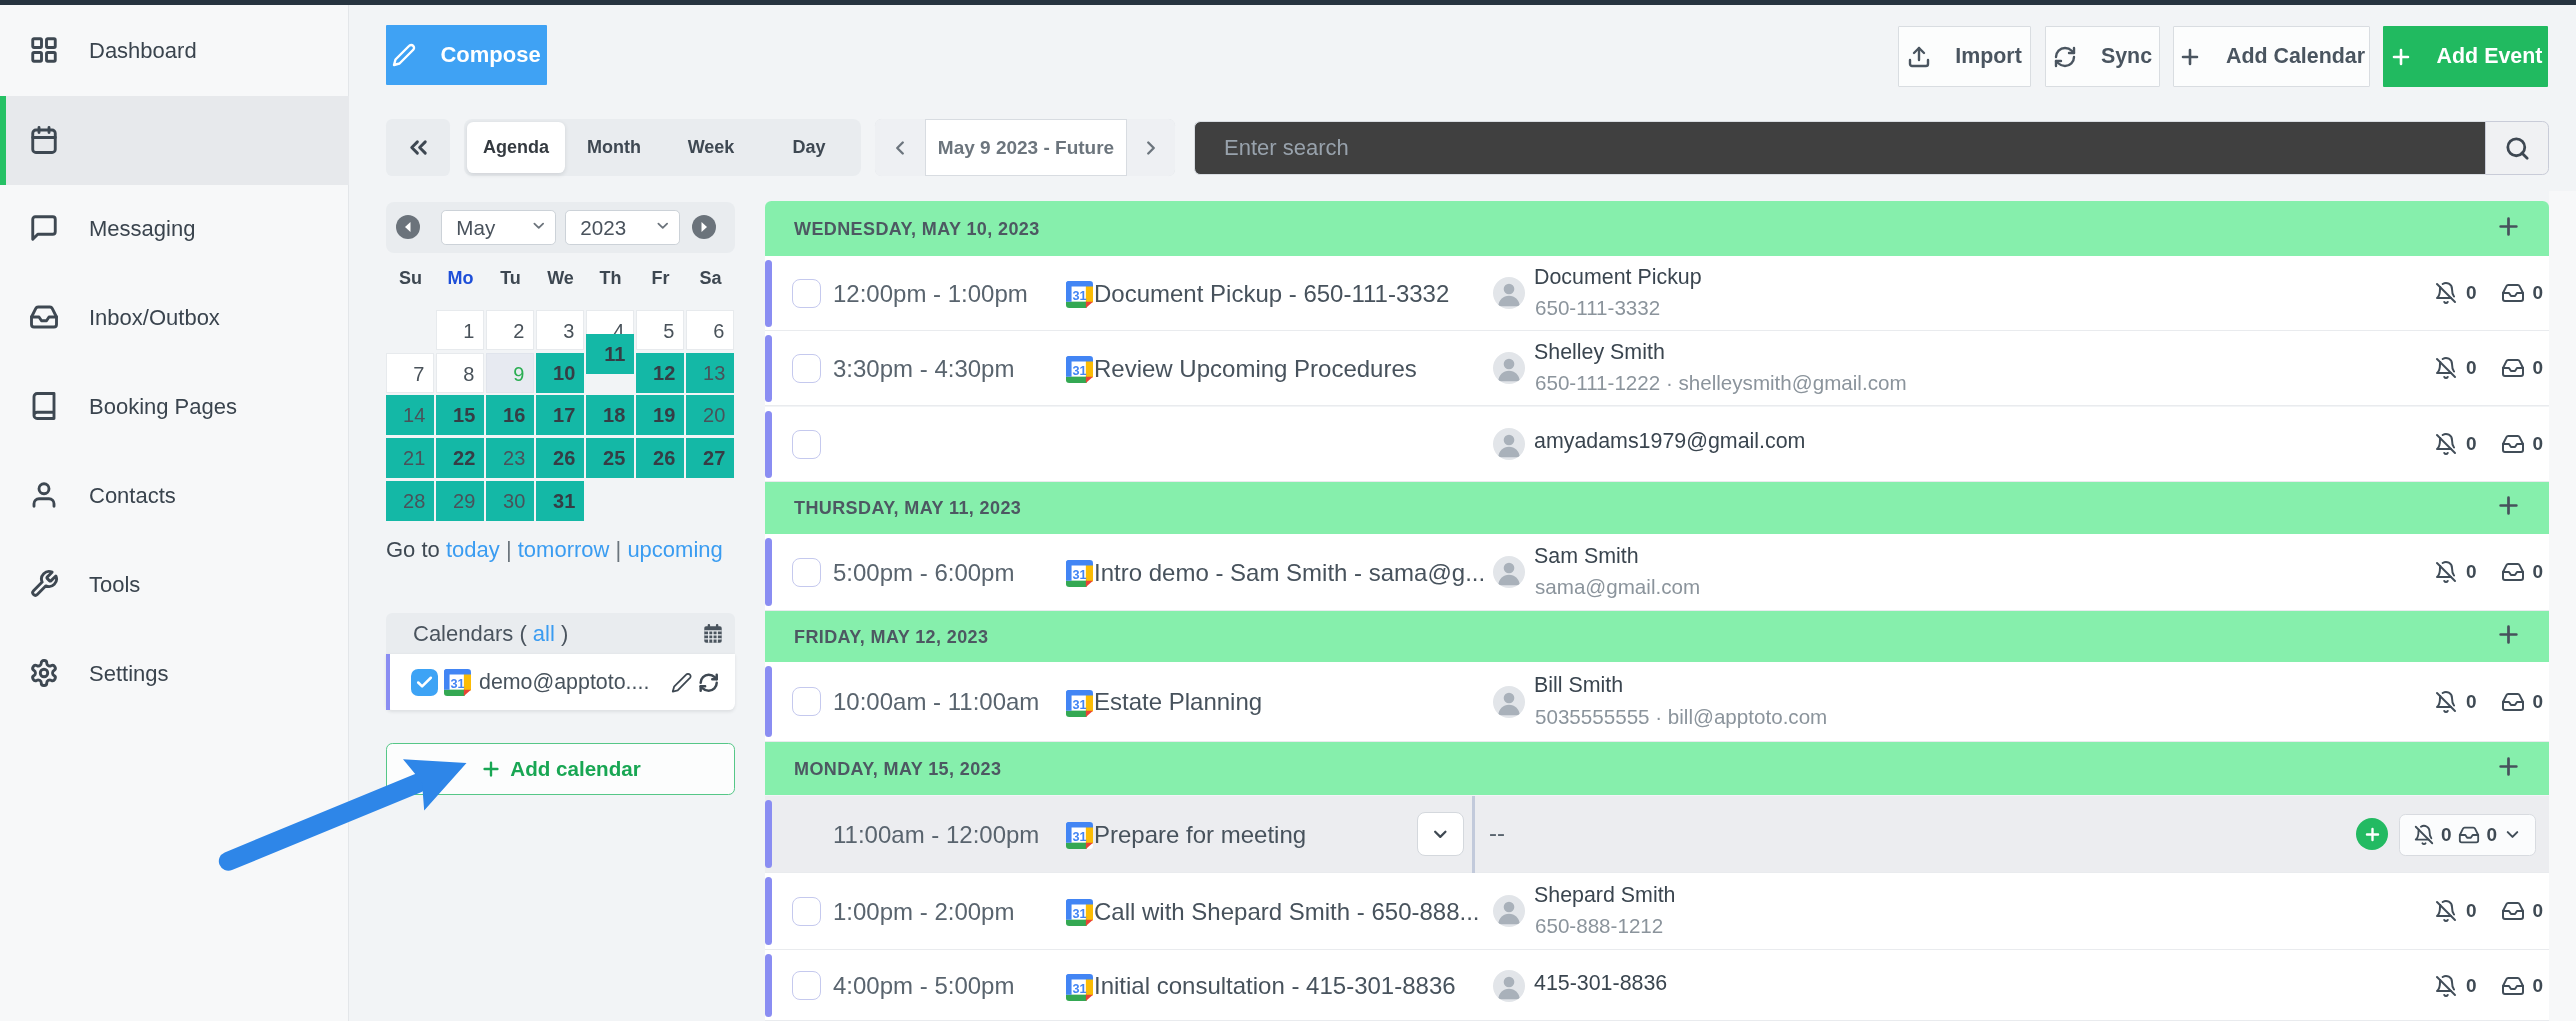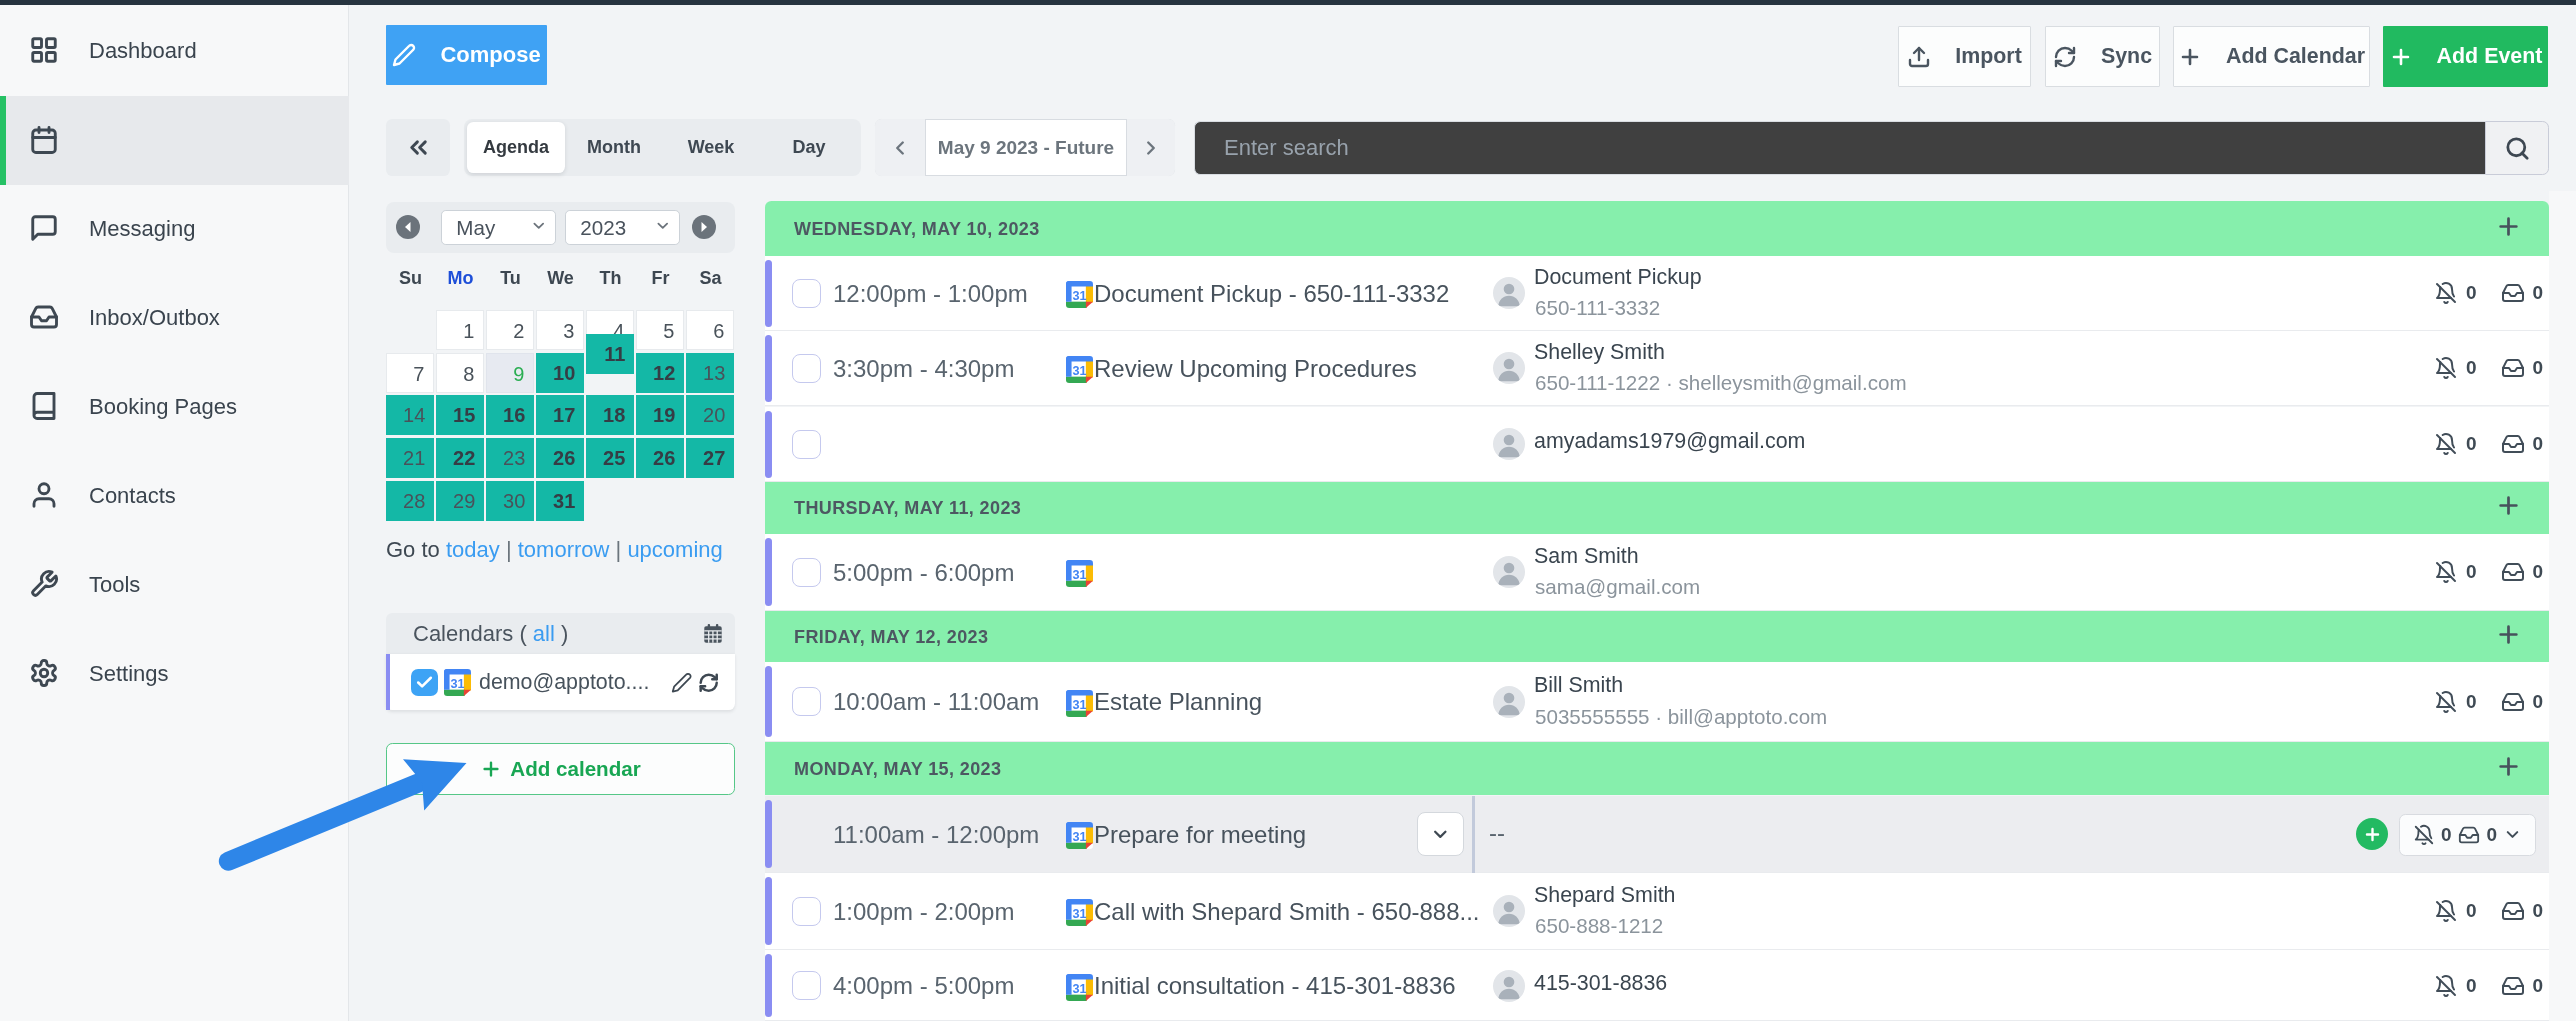--- a/index.html
+++ b/index.html
@@ -426,20 +426,21 @@
           <rect x="0" y="0" width="34" height="34" fill="#fff"></rect>
           <rect x="25" y="6" width="9" height="21" fill="#fbbc05"></rect>
           <rect x="0" y="26" width="26" height="8" fill="#34a853"></rect>
           <path d="M25 26h9l-9 8z" fill="#ea4335"></path>
           <path d="M0 0h34v7H0z" fill="#4285f4"></path>
           <path d="M0 0h7v26H0z" fill="#4285f4"></path>
           <text x="17" y="23.5" font-family="Liberation Sans,sans-serif" font-size="16" font-weight="bold" fill="#4285f4" text-anchor="middle">31</text>
         </g>
       </svg>
     </div>
+    <div class="title" style="top:24.6px">Intro demo - Sam Smith - sama@g...</div>
     <div style="position:absolute;left:728px;top:22px;width:32px;height:32px;border-radius:50%;background:#e2e5e9;overflow:hidden"><svg width="32" height="32" viewBox="0 0 24 24">
         <circle cx="12" cy="9" r="4" fill="#a9b1ba"></circle>
         <path d="M4 22a8 8 0 0 1 16 0z" fill="#a9b1ba"></path>
       </svg></div>
     <div class="nm" style="top:9.5px">Sam Smith</div>
     <div class="sub" style="top:41px">sama@gmail.com</div>
     <div class="ric" style="left:1669px;top:26px">
       <svg width="24" height="24" viewBox="0 0 24 24" fill="none" stroke="#414d58" stroke-width="2.00" stroke-linecap="round" stroke-linejoin="round" style="">
         <path d="M8.7 3A6 6 0 0 1 18 8c0 4.5 1.2 6.5 2 7.5"></path>
         <path d="M17 17H3s3-2 3-9c0-.7.1-1.3.3-1.9"></path>

